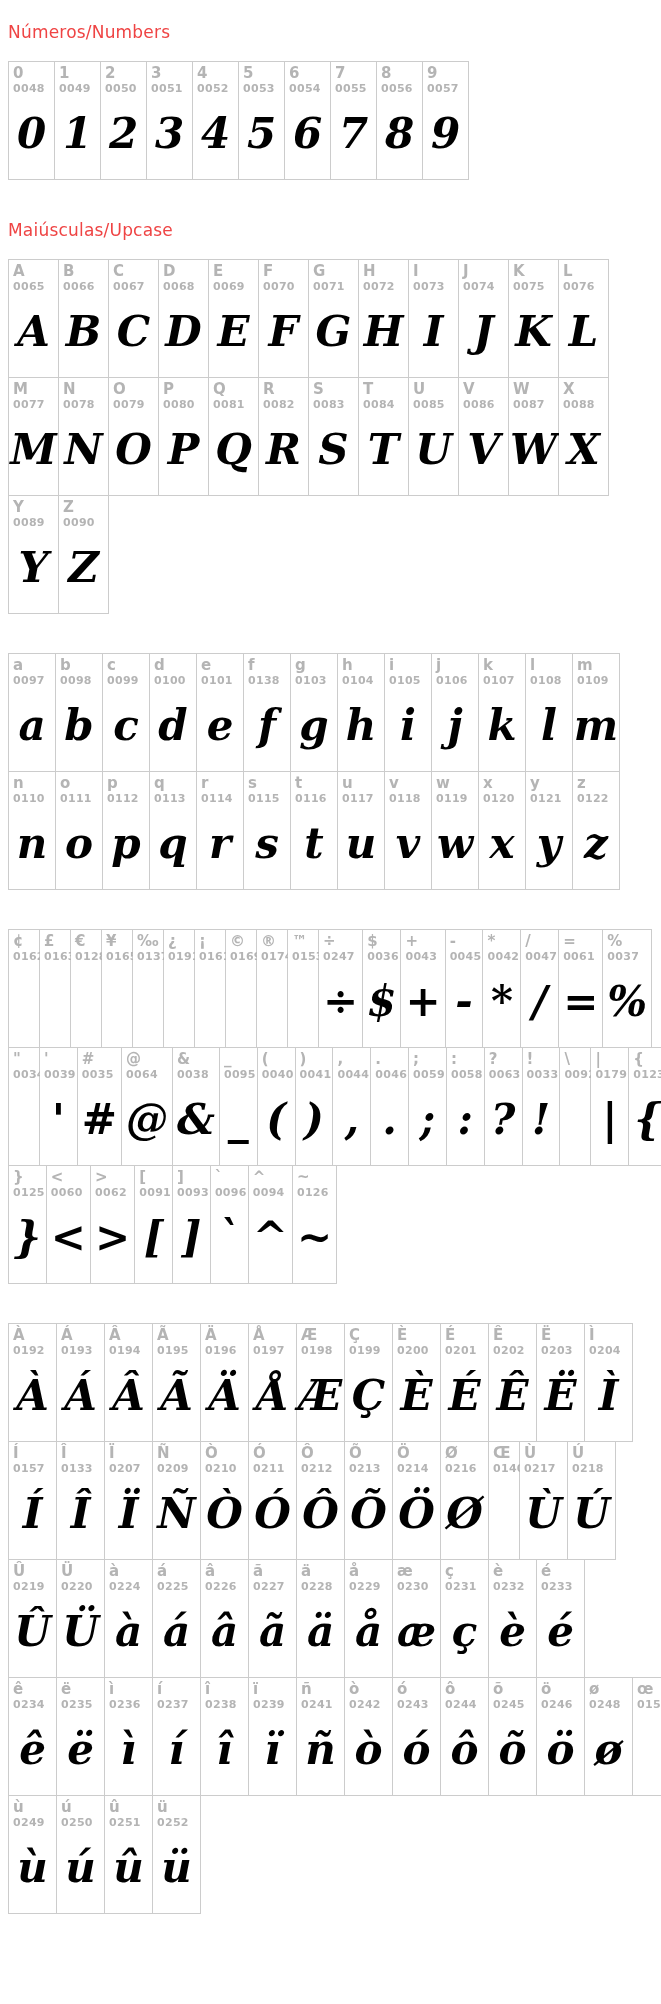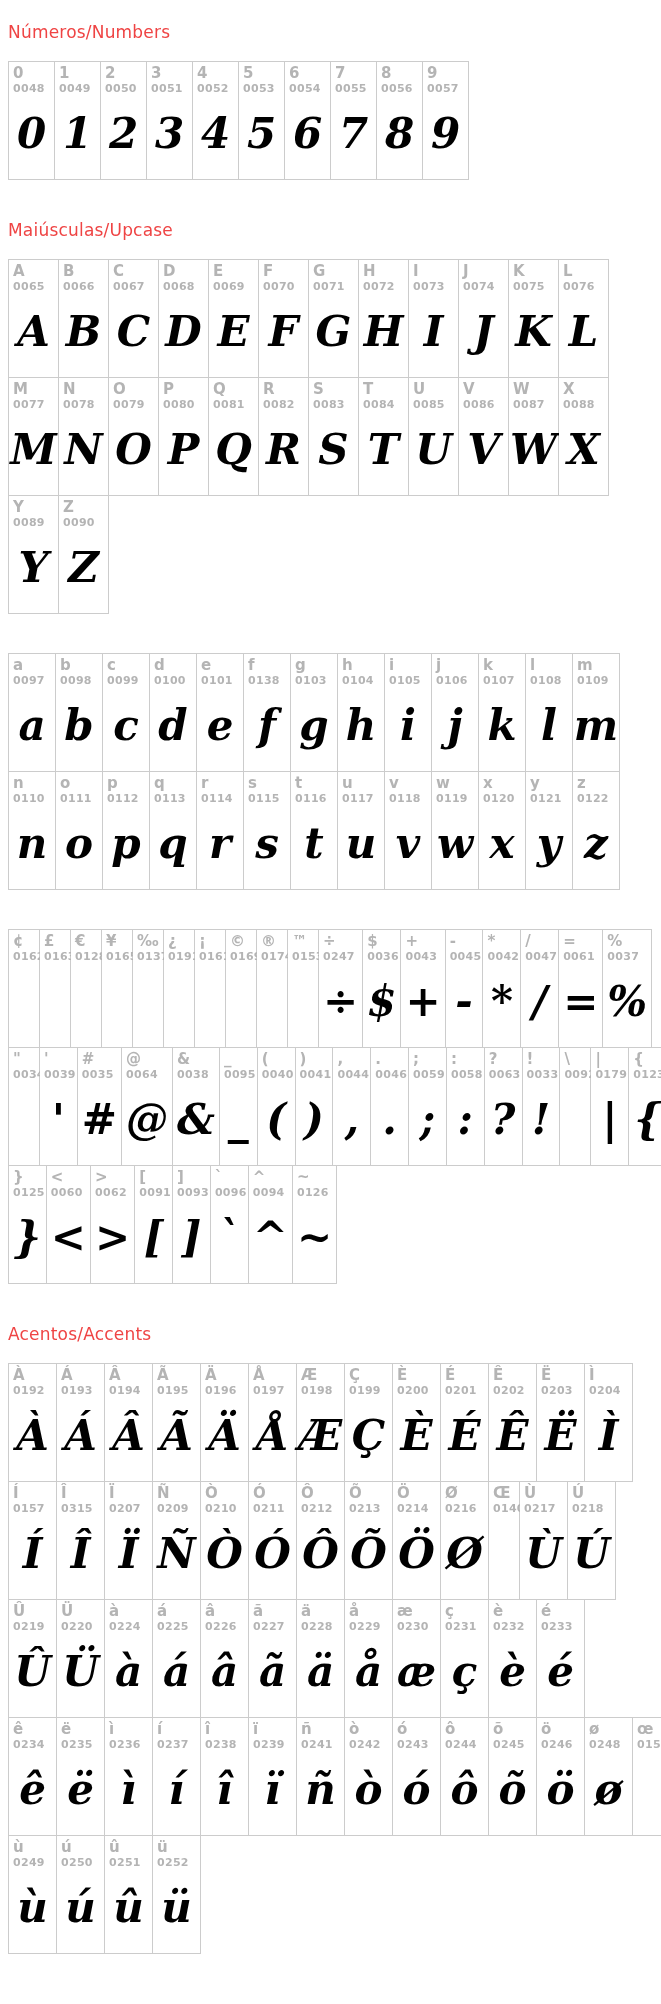--- a/index.html
+++ b/index.html
@@ -938,21 +938,20 @@
       <div class="ch">~</div>
       <div class="code">0126</div>
     </div>
     <div class="glyph">~</div>
   </div>
 </div>
       </div>
   </section>
 
   <section class="section sec-accents">
-    <h2 class="section-title">Acentos/Accents</h2>
     <div class="rows">
         <div class="row">
   <div class="cell">
     <div class="labels">
       <div class="ch">À</div>
       <div class="code">0192</div>
     </div>
     <div class="glyph">À</div>
   </div>
 
@@ -1057,21 +1056,21 @@
     <div class="labels">
       <div class="ch">Í</div>
       <div class="code">0157</div>
     </div>
     <div class="glyph">Í</div>
   </div>
 
   <div class="cell">
     <div class="labels">
       <div class="ch">Î</div>
-      <div class="code">0315</div>
+      <div class="code">0133</div>
     </div>
     <div class="glyph">Î</div>
   </div>
 
   <div class="cell">
     <div class="labels">
       <div class="ch">Ï</div>
       <div class="code">0207</div>
     </div>
     <div class="glyph">Ï</div>

